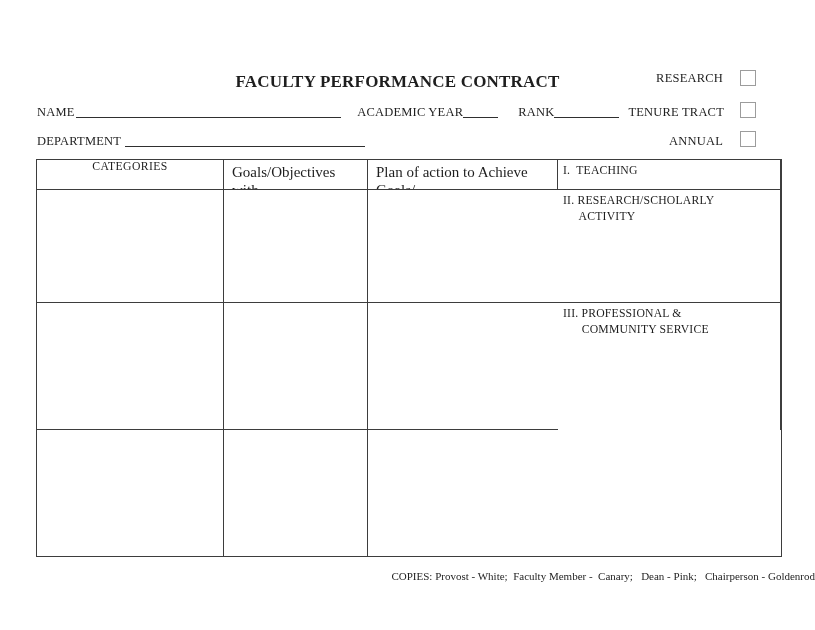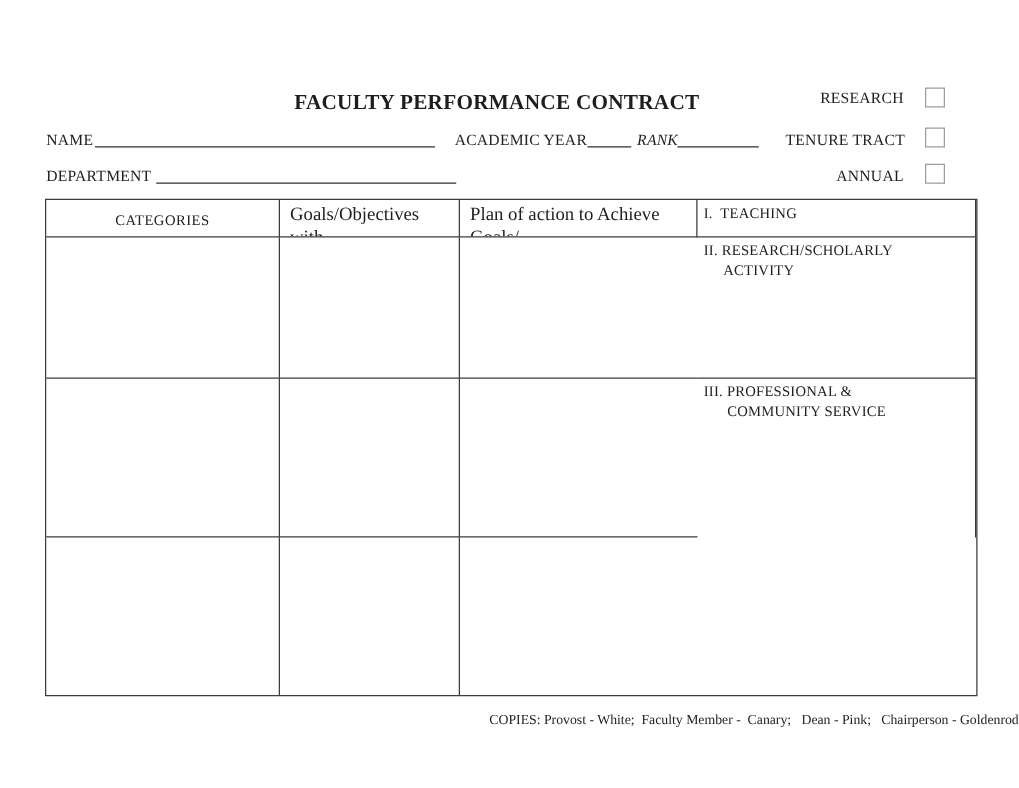--- a/index.html
+++ b/index.html
@@ -43,22 +43,22 @@
   .blank{
     display:inline-block;height:2px;
     border-bottom:1px solid var(--line);
   }
   .grow{flex:1 1 auto;margin-left:1px;}
   .spacer{flex:1 1 auto;}
   .w35{width:35px;}
   .w65{width:65px;}
   .w240{width:240px;margin-left:4px;}
   .ml6{margin-left:16px;}
-  .ml7{margin-left:5px;font-style:italic;}
-  .ml11{margin-left:21px;}
+  .ml7{margin-left:20px;}
+  .ml11{margin-left:9px;}
   .ml16{margin-left:16px;}
   .ml17{margin-left:17px;}
 
   
   .tbl{
     position:absolute;left:36px;top:159px;width:746px;height:398px;
     display:grid;
     grid-template-columns:187px 144px 190px 1fr;
     grid-template-rows:30px 113px 127px 1fr;
     border:1px solid var(--table-border);
@@ -70,21 +70,21 @@
     overflow:hidden;
   }
   .tbl > div.last-col{border-right:none;}
   .tbl > div.last-row{border-bottom:none;}
   .hcell{
     font-size:15px;line-height:1.22;
     padding:3px 5px 0 8px;white-space:pre-wrap;
   }
   .hcat{
     display:flex;align-items:flex-end;justify-content:center;
-    font-size:11.7px;letter-spacing:.4px;padding-bottom:6px;
+    font-size:11.7px;letter-spacing:.4px;padding-bottom:16px;
   }
   .catcell{
     font-size:11.7px;line-height:1.4;letter-spacing:.2px;
     padding:3px 4px 0 5px;white-space:pre-wrap;
   }
 
   
   .footer{
     position:absolute;top:570px;left:0;width:100%;
     text-align:right;font-size:11px;white-space:pre;

